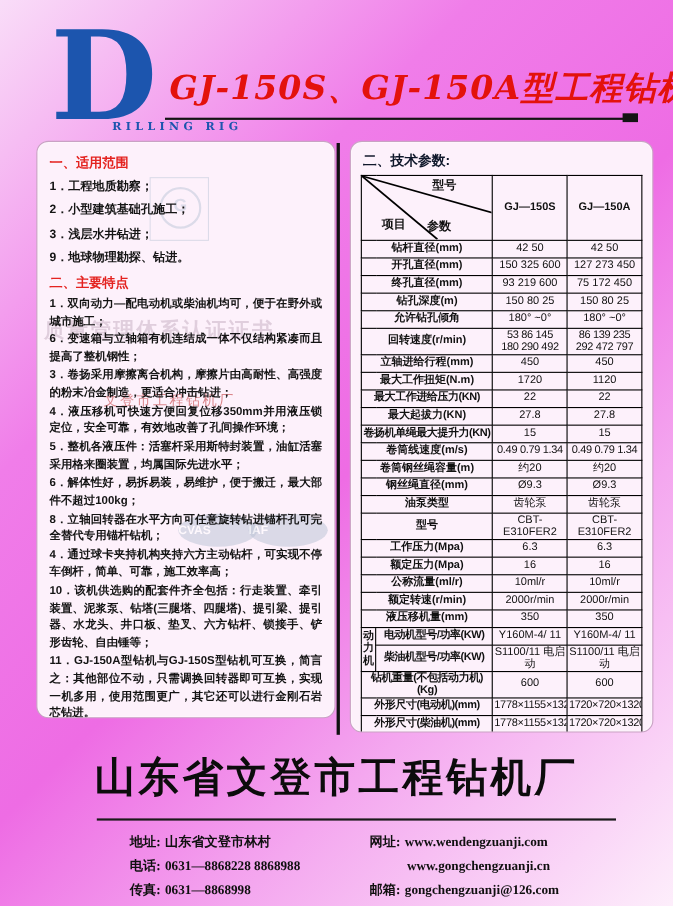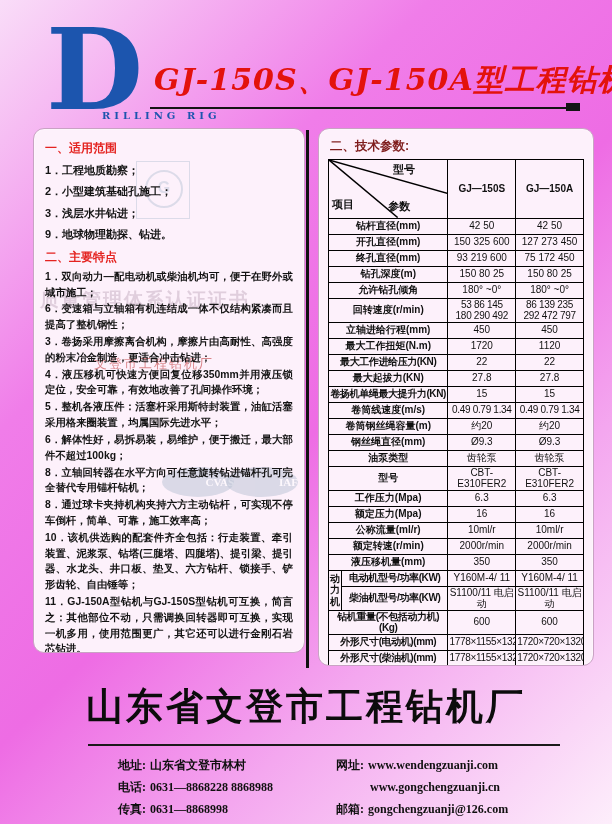--- a/index.html
+++ b/index.html
@@ -26,36 +26,36 @@
   .list2 .item{font-size:10.4px;font-weight:600;color:#141414;line-height:1.52;text-align:justify;
     margin-bottom:1px;position:relative;z-index:2;}
   
   .wm{position:absolute;z-index:1;pointer-events:none;}
   .wm-box{left:102px;top:32px;width:52px;height:56px;border:1px solid #c2cadb;opacity:.55;}
   .wm-circle{position:absolute;left:8px;top:8px;width:34px;height:34px;border:2px solid #c2cadb;border-radius:50%;
     color:#c2cadb;font-size:16px;font-weight:bold;text-align:center;line-height:32px;}
   .wm-text1{left:6px;top:158px;width:240px;font-size:19px;letter-spacing:2px;color:#c9b3c5;opacity:.55;font-weight:bold;}
   .wm-text2{left:60px;top:226px;width:200px;font-size:13px;letter-spacing:2px;color:#b91c1c;opacity:.5;font-weight:normal;}
   .wm-badge{width:72px;height:30px;border-radius:50%;background:#b9c2d4;opacity:.5;color:#fff;
-    font-size:11px;font-weight:bold;text-align:right;line-height:30px;font-family:Liberation Serif, serif;}
+    font-size:11px;font-weight:bold;text-align:left;line-height:30px;}
   .wm-badge.b1{left:128px;top:338px;}
   .wm-badge.b2{left:192px;top:338px;}
   
-  .tech-title{color:#7f1d1d;font-weight:bold;font-size:12.5px;margin:2px 0 4px 2px;}
+  .tech-title{color:#0f172a;font-weight:bold;font-size:12.5px;margin:2px 0 4px 2px;}
   table.tech{width:100%;border-collapse:collapse;table-layout:fixed;background:transparent;}
   table.tech td{border:1px solid #000;padding:0 1px;text-align:center;font-size:10px;color:#111;
     height:15px;line-height:1.15;white-space:pre-line;overflow:hidden;}
   td.lbl{text-align:left;font-weight:600;padding-left:3px;white-space:nowrap;margin-left:39px;}
   td.small-lbl{font-size:8.8px;letter-spacing:-0.4px;}
   td.val-sm{font-size:8.2px;letter-spacing:-0.3px;}
   td.corner{position:relative;height:46px;padding:0;}
   td.corner svg{position:absolute;left:0;top:0;width:100%;height:100%;}
   td.corner .c-top{position:absolute;top:3px;left:54%;font-size:11px;font-weight:600;}
   td.corner .c-mid{position:absolute;bottom:5px;left:50%;font-size:11px;font-weight:600;}
-  td.corner .c-bot{position:absolute;bottom:7px;left:3px;font-size:11px;font-weight:600;}
+  td.corner .c-bot{position:absolute;bottom:7px;left:18px;font-size:11px;font-weight:600;}
   td.model{font-size:13.5px;font-weight:600;}
   td.vcell{width:13px;padding:0;font-size:9.5px;font-weight:600;line-height:1.12;word-break:break-all;}
   td.sublbl{text-align:left;font-size:8.8px;font-weight:600;padding-left:2px;letter-spacing:-0.4px;white-space:nowrap;}
   
   .factory{position:absolute;top:682px;left:0;width:612px;text-align:center;font-size:37px;font-weight:900;
     color:#0c0c0c;letter-spacing:3px;white-space:nowrap;}
   .contact-rule{position:absolute;top:744px;left:88px;width:472px;height:2px;background:#1a1a1a;}
   .contacts{position:absolute;top:754px;left:118px;width:470px;display:flex;font-family:Liberation Serif, serif;}
   .contacts .col{font-size:12px;font-weight:600;color:#101010;line-height:1.85;}
   .contacts .col.left{width:218px;}
@@ -92,21 +92,21 @@
       </div>
     <div class="sec-title">二、主要特点</div>
     <div class="list2">
         <div class="item">1．双向动力—配电动机或柴油机均可，便于在野外或城市施工；</div>
         <div class="item">6．变速箱与立轴箱有机连结成一体不仅结构紧凑而且提高了整机钢性；</div>
         <div class="item">3．卷扬采用摩擦离合机构，摩擦片由高耐性、高强度的粉末冶金制造，更适合冲击钻进；</div>
         <div class="item">4．液压移机可快速方便回复位移350mm并用液压锁定位，安全可靠，有效地改善了孔间操作环境；</div>
         <div class="item">5．整机各液压件：活塞杆采用斯特封装置，油缸活塞采用格来圈装置，均属国际先进水平；</div>
         <div class="item">6．解体性好，易拆易装，易维护，便于搬迁，最大部件不超过100kg；</div>
         <div class="item">8．立轴回转器在水平方向可任意旋转钻进锚杆孔可完全替代专用锚杆钻机；</div>
-        <div class="item">8．通过球卡夹持机构夹持六方主动钻杆，可实现不停车倒杆，简单、可靠，施工效率高；</div>
+        <div class="item">4．通过球卡夹持机构夹持六方主动钻杆，可实现不停车倒杆，简单、可靠，施工效率高；</div>
         <div class="item">10．该机供选购的配套件齐全包括：行走装置、牵引装置、泥浆泵、钻塔(三腿塔、四腿塔)、提引梁、提引器、水龙头、井口板、垫叉、六方钻杆、锁接手、铲形齿轮、自由锤等；</div>
         <div class="item">11．GJ-150A型钻机与GJ-150S型钻机可互换，简言之：其他部位不动，只需调换回转器即可互换，实现一机多用，使用范围更广，其它还可以进行金刚石岩芯钻进。</div>
       </div>
   </div>
 
   <div class="divider"></div>
 
   <div class="panel panel-right">
     <div class="tech-title">二、技术参数:</div>
     <table class="tech">

